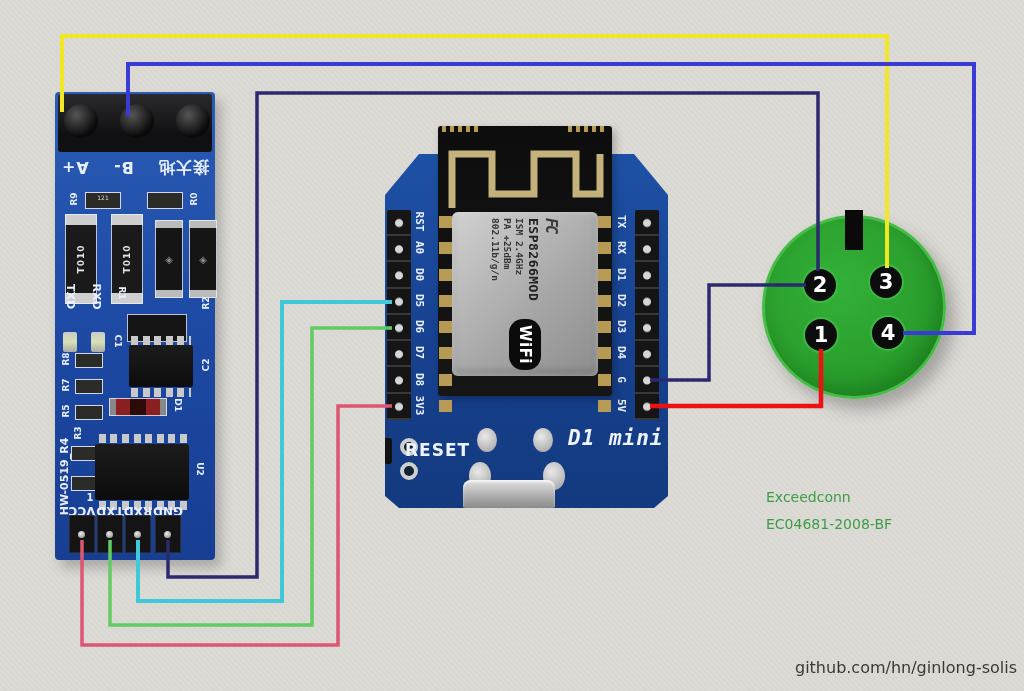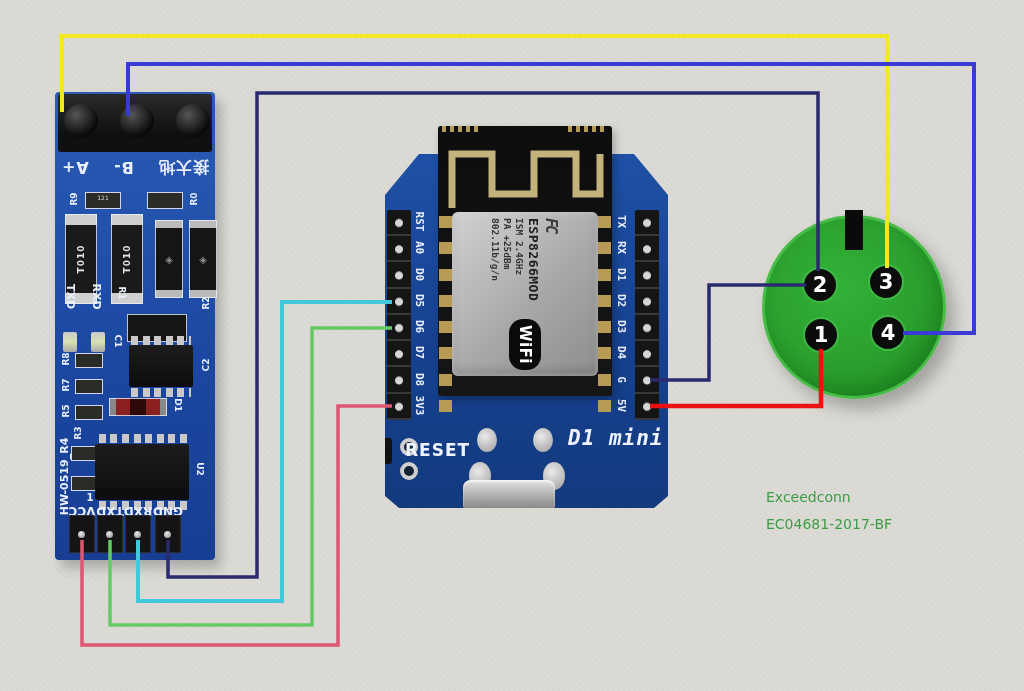--- a/index.html
+++ b/index.html
@@ -235,23 +235,24 @@
 
   <div class="abs conn"></div>
   <div class="abs notch"></div>
   <div class="abs cpin" style="left:802px;top:267px;">2</div>
   <div class="abs cpin" style="left:868px;top:264px;">3</div>
   <div class="abs cpin" style="left:803px;top:317px;">1</div>
   <div class="abs cpin" style="left:870px;top:315px;">4</div>
 
   <div class="abs conntitle" style="color: rgb(61, 156, 71);">
     <div>Exceedconn</div>
-    <div>EC04681-2017-BF</div>
-  </div>
-
+    <div>EC04681-2008-BF</div>
+  </div>
+
+  <div class="abs credit">github.com/hn/ginlong-solis</div>
 
   <svg class="wires" width="1024" height="691" viewBox="0 0 1024 691">
     <polyline points="62,112 62,36 887,36 887,268" fill="none" stroke-width="4" stroke="#f2e723"></polyline>
     <polyline points="128,116 128,64 974,64 974,333 903,333" fill="none" stroke-width="4" stroke="#3a3ad6"></polyline>
     <polyline points="168,540 168,577 257,577 257,93 818,93 818,271" fill="none" stroke-width="3.5" stroke="#2b2a6e"></polyline>
     <polyline points="650,380 709,380 709,285 806,285" fill="none" stroke-width="3.5" stroke="#2b2a6e"></polyline>
     <polyline points="650,406 821,406 821,349" fill="none" stroke-width="4.5" stroke="#ee1111"></polyline>
     <polyline points="138,540 138,601 282,601 282,302 392,302" fill="none" stroke-width="4" stroke="#41c8da"></polyline>
     <polyline points="110,540 110,625 312,625 312,328 392,328" fill="none" stroke-width="3.5" stroke="#63cb63"></polyline>
     <polyline points="82,540 82,645 338,645 338,406 392,406" fill="none" stroke-width="3.5" stroke="#dd5672"></polyline>

